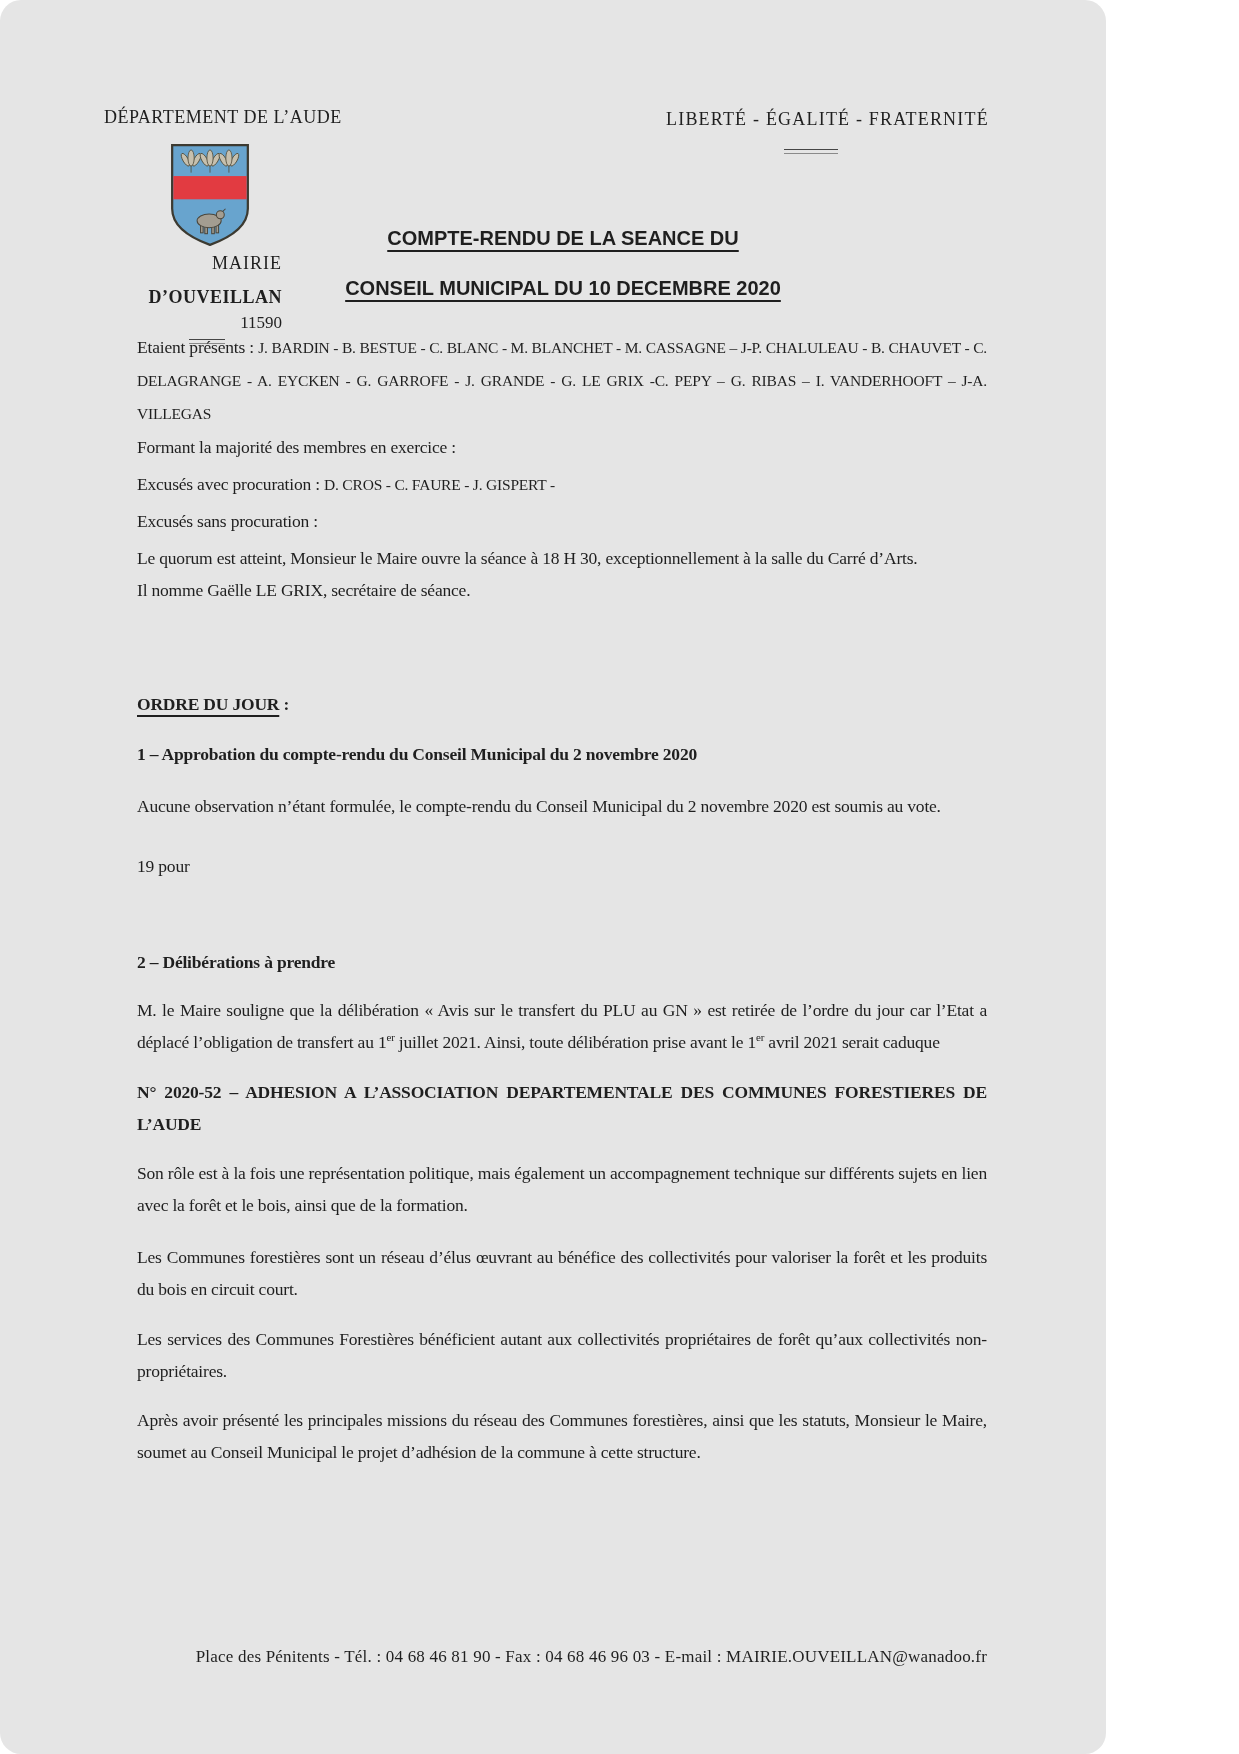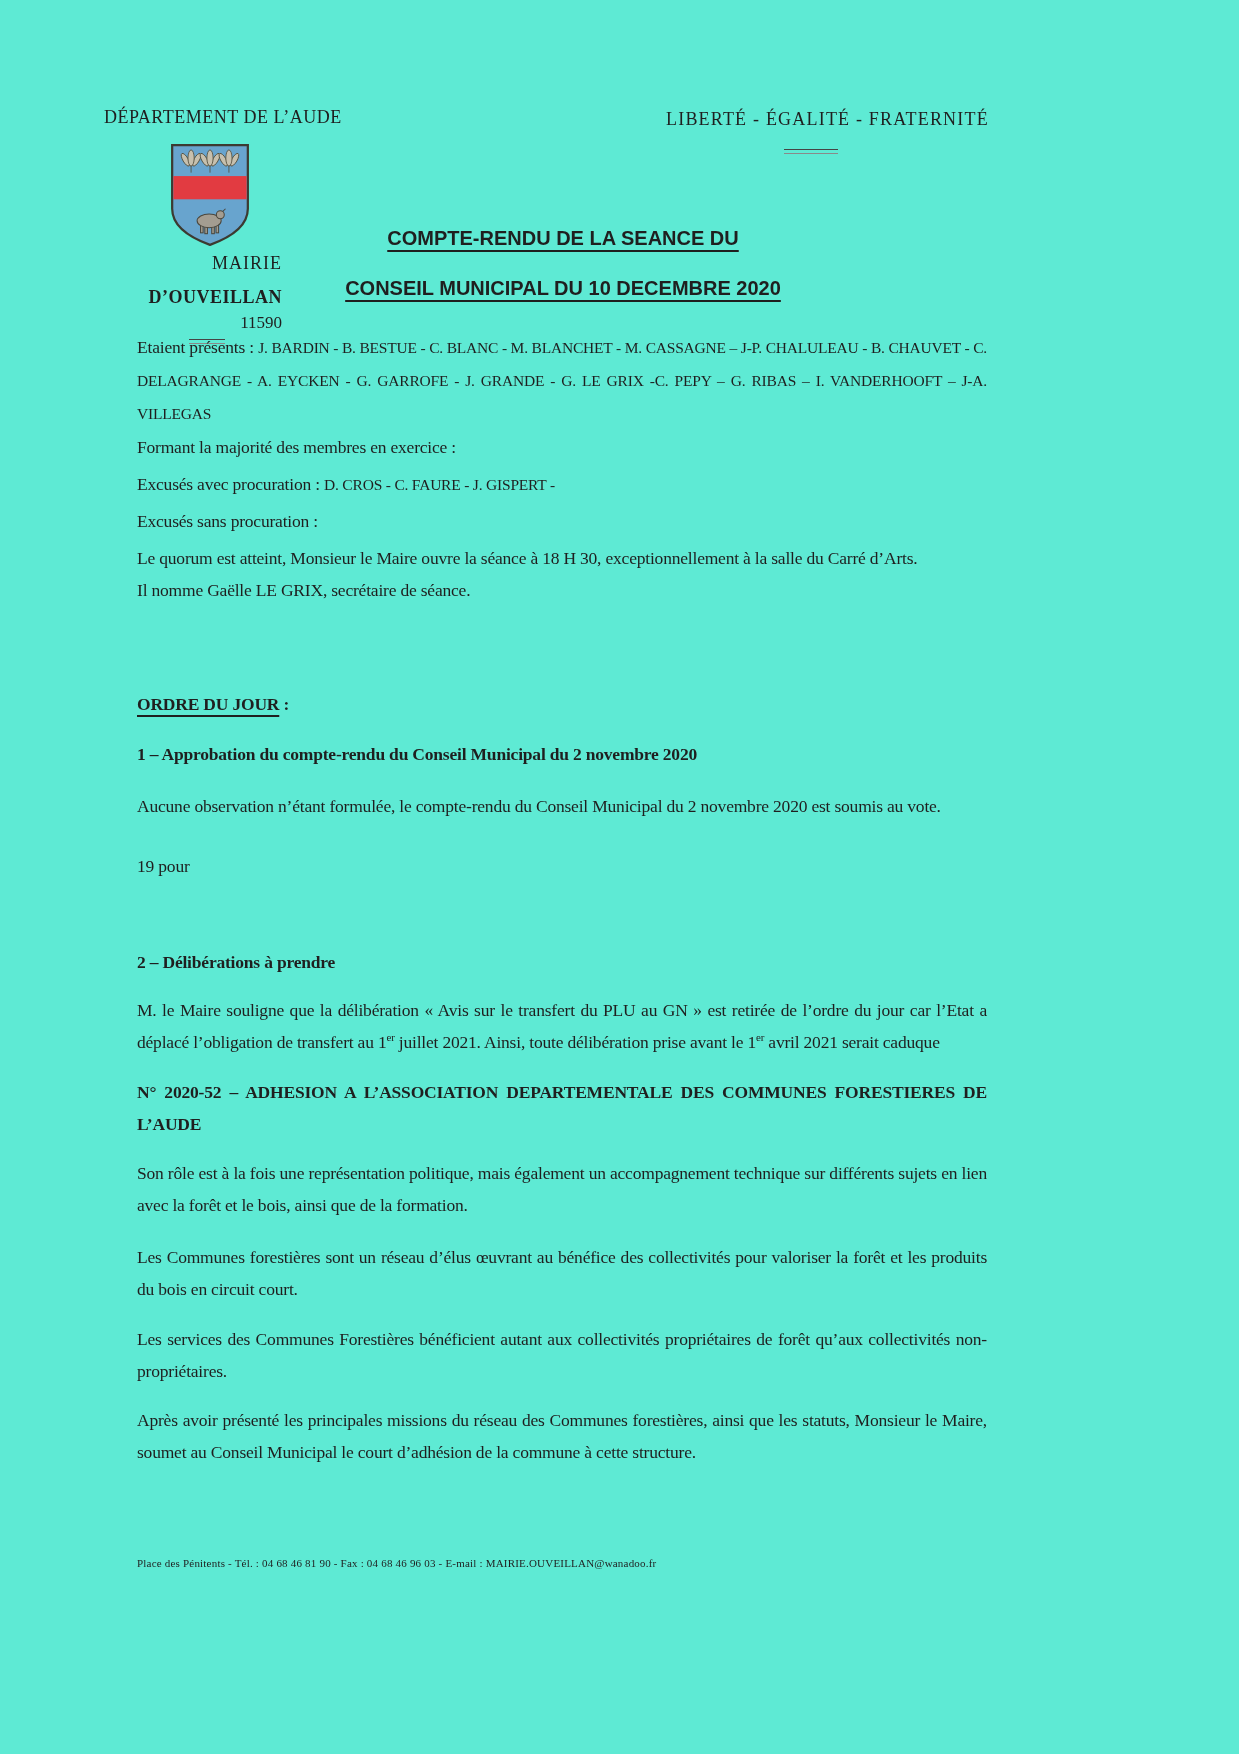--- a/index.html
+++ b/index.html
@@ -1,17 +1,17 @@
 <!DOCTYPE html>
 <html style="--text: #1f1f1f; --shield_blue: #68a4ce; --shield_red: #e23b41; --shield_outline: #3c3a31; --wheat_silver: #c7c0ae; --lamb_grey: #a39d91;"><head>
 <meta charset="utf-8">
 <style>
   html,body{margin:0;padding:0;background:#ffffff;}
-  .page{position:relative;width:1239px;height:1754px;background:#5eead4;overflow:hidden;
-        font-family:"Liberation Sans",sans-serif;color:#1f1f1f;}
+  .page{position:relative;width:1106px;height:1754px;background:#e5e5e5;overflow:hidden;
+        font-family:"Liberation Sans",sans-serif;color:#1f1f1f;border-radius:21px;}
   .serif{font-family:"Liberation Serif",serif;}
 
   
   .dept{position:absolute;left:104px;top:107px;font-size:18px;letter-spacing:.5px;}
   .motto{position:absolute;left:666px;top:109px;font-size:18px;letter-spacing:1.2px;}
   .motto-underline{position:absolute;left:784px;top:149px;width:54px;height:3px;
         border-top:1.5px solid #454545;border-bottom:1px solid #8a8a8a;}
   .crest{position:absolute;left:167px;top:141px;width:86px;height:108px;}
   .mairie{position:absolute;left:132px;top:253px;width:150px;text-align:right;}
   .mairie .l1{font-size:18px;letter-spacing:1px;}
@@ -30,22 +30,22 @@
   
   .doc-body{position:absolute;left:137px;top:331px;width:850px;
         font-size:17.5px;line-height:32px;letter-spacing:-.2px;text-align:justify;font-family:Liberation Serif, serif;}
   .doc-body p{margin:0;}
   .names{font-size:15.5px;}
   .bold{font-weight:bold;}
   .block{display:block;}
   sup.er{vertical-align:super;font-size:11px;line-height:0;}
 
   
-  .footer{position:absolute;left:137px;top:1557px;width:850px;text-align:left;
-        font-size:11px;letter-spacing:.2px;}
+  .footer{position:absolute;left:137px;top:1647px;width:850px;text-align:right;
+        font-size:17px;letter-spacing:.2px;}
 </style>
 </head>
 <body>
 
 <div class="page">
 
   <div class="dept serif">DÉPARTEMENT DE L’AUDE</div>
   <div class="motto serif">LIBERTÉ - ÉGALITÉ - FRATERNITÉ</div>
   <div class="motto-underline"></div>
 
@@ -135,19 +135,19 @@
     </p>
 
     <p style="margin-top:18px" class="bold">N° 2020-52 – ADHESION A L’ASSOCIATION DEPARTEMENTALE DES COMMUNES FORESTIERES DE L’AUDE</p>
 
     <p style="margin-top:17px">Son rôle est à la fois une représentation politique, mais également un accompagnement technique sur différents sujets en lien avec la forêt et le bois, ainsi que de la formation.</p>
 
     <p style="margin-top:20px">Les Communes forestières sont un réseau d’élus œuvrant au bénéfice des collectivités pour valoriser la forêt et les produits du bois en circuit court.</p>
 
     <p style="margin-top:18px">Les services des Communes Forestières bénéficient autant aux collectivités propriétaires de forêt qu’aux collectivités non-propriétaires.</p>
 
-    <p style="margin-top:17px">Après avoir présenté les principales missions du réseau des Communes forestières, ainsi que les statuts, Monsieur le Maire, soumet au Conseil Municipal le court d’adhésion de la commune à cette structure.</p>
+    <p style="margin-top:17px">Après avoir présenté les principales missions du réseau des Communes forestières, ainsi que les statuts, Monsieur le Maire, soumet au Conseil Municipal le projet d’adhésion de la commune à cette structure.</p>
 
   </div>
 
   <div class="footer serif">Place des Pénitents - Tél. : 04 68 46 81 90 - Fax : 04 68 46 96 03 - E-mail : MAIRIE.OUVEILLAN@wanadoo.fr</div>
 
 </div>
 
 </body></html>

